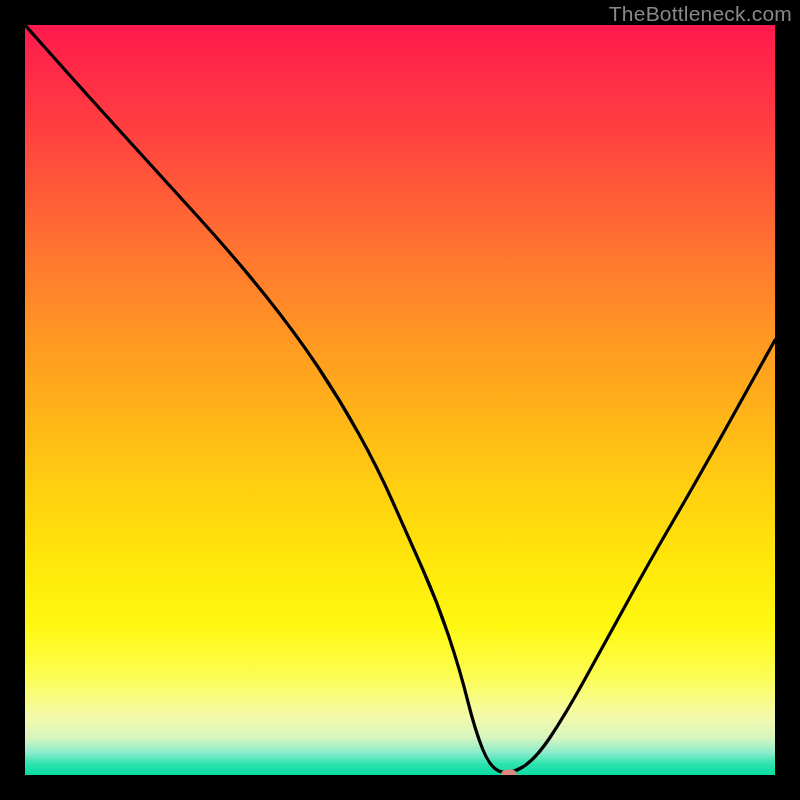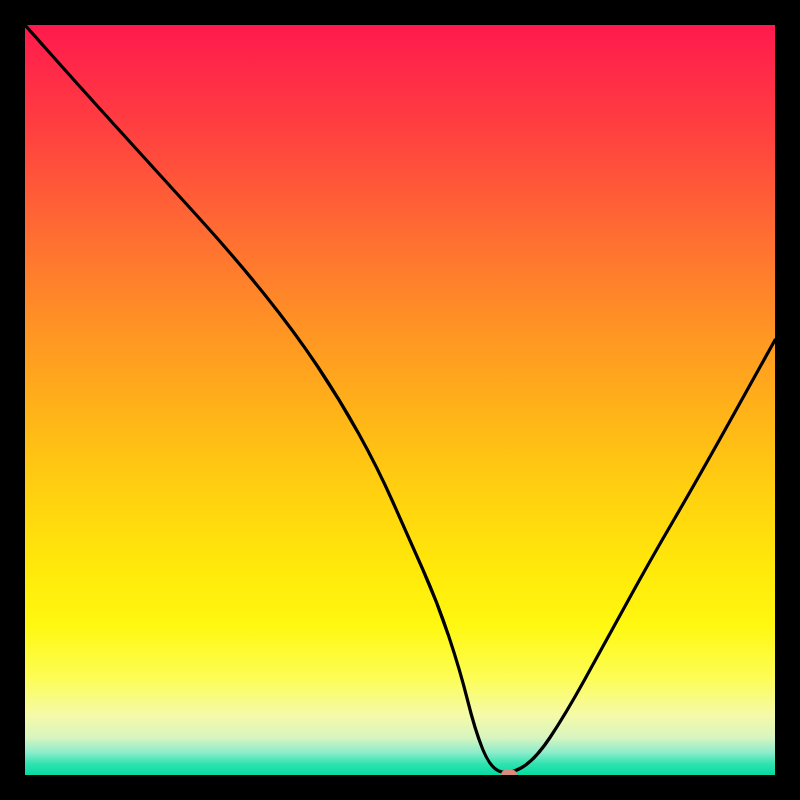--- a/index.html
+++ b/index.html
@@ -79,13 +79,14 @@
   <div class="plot">
     <div class="gradient"></div>
 
     <svg class="curve" viewBox="0 0 750 750" preserveAspectRatio="none">
       <path id="curve-path" fill="none" stroke="#000" stroke-width="3.2" stroke-linecap="round" stroke-linejoin="round" d="M 0 0 Q 0 0 30 33.75 Q 60 67.5 97.5 108.75 Q 135 150 172.5 191.25 Q 210.00000000000003 232.5 240 270 Q 270 307.5 292.5 341.25 Q 315 375 333.75 408.75 Q 352.5 442.5 367.5 476.25 Q 382.5 510 397.5 543.75 Q 412.50000000000006 577.5 423.75 611.25 Q 434.99999999999994 645 442.5 675 Q 450 705 457.5 723.75 Q 465 742.5 474.375 746.25 Q 483.75 750 496.875 742.5 Q 510.00000000000006 735 525 712.5 Q 540 690 558.75 656.25 Q 577.5 622.5 600 581.25 Q 622.5 540 648.75 495 Q 675 450 712.5 382.5 T 750 315.00000000000006"></path>
     </svg>
 
     <div class="marker" id="marker" style="left: 483.75px; top: 750px; background: rgb(216, 138, 124);"></div>
   </div>
 
+  <div class="watermark">TheBottleneck.com</div>
 </div>
 
 </body></html>

